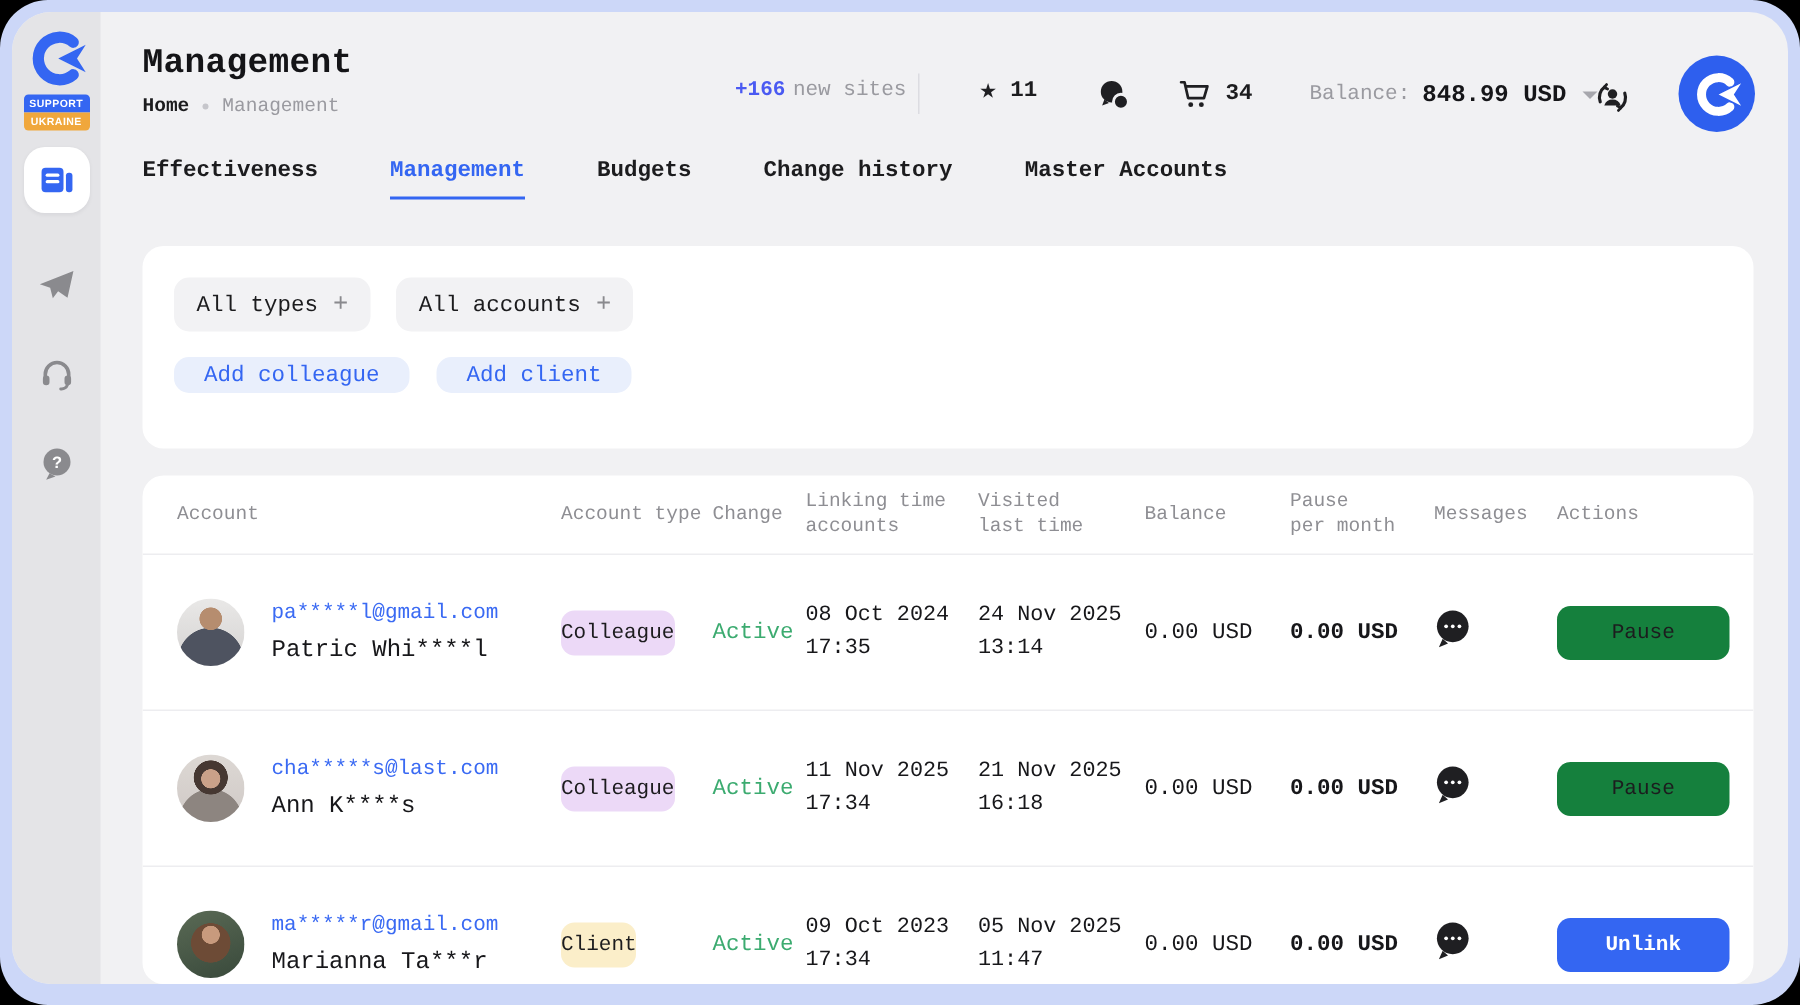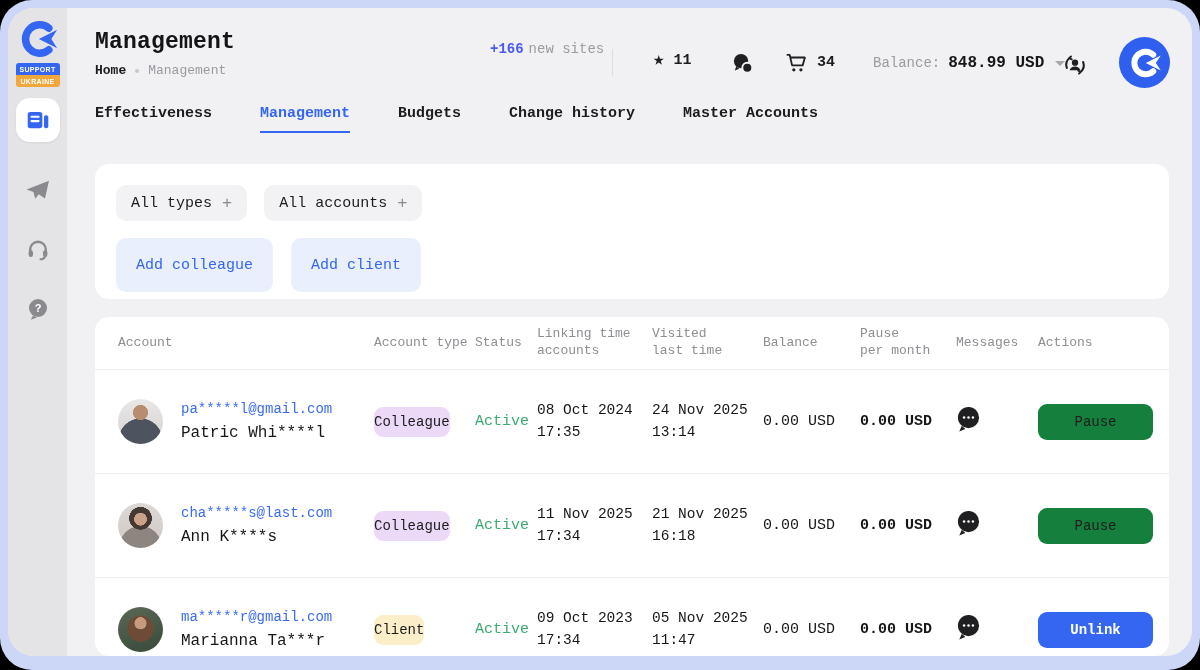--- a/index.html
+++ b/index.html
@@ -21,21 +21,21 @@
 
   
   .main{flex:1;min-width:0;display:flex;flex-direction:column;position:relative;font-family:Liberation Mono, monospace;}
   .topbar{height:90px;flex:none;position:relative;}
   .title-block{position:absolute;left:28px;top:21px;}
   .page-title{font-size:23px;font-weight:700;color:#141417;letter-spacing:.2px;}
   .breadcrumb{margin-top:8px;font-size:13px;display:flex;align-items:center;gap:9px;}
   .bc-home{color:#1c1c1e;font-weight:700;cursor:pointer;}
   .bc-dot{width:4px;height:4px;border-radius:50%;background:#c6c6cb;}
   .bc-cur{color:#9a9aa0;}
-  .new-sites{position:absolute;left:423px;top:33px;font-size:14px;cursor:pointer;}
+  .new-sites{position:absolute;left:423px;top:44px;font-size:14px;cursor:pointer;}
   .ns-count{color:#4a5af2;font-weight:600;}
   .ns-label{color:#9a9aa0;margin-left:5px;}
   .hdr-divider{position:absolute;left:545px;top:41px;width:1px;height:27px;background:#dcdce1;}
   .counter{position:absolute;display:flex;align-items:center;gap:9px;font-size:15px;font-weight:700;color:#1c1c1e;cursor:pointer;}
   .fav{left:586px;top:43px;}
   .chatc{left:664px;top:44px;}
   .cartc{left:718px;top:43px;}
   .balance{position:absolute;left:806px;top:46px;display:flex;align-items:center;gap:8px;cursor:pointer;}
   .balance-label{font-size:14px;color:#9a9aa0;}
   .balance-value{font-size:16px;font-weight:700;color:#161619;}
@@ -46,21 +46,21 @@
   .tabs{height:50px;flex:none;display:flex;gap:48px;padding-left:28px;align-items:flex-start;padding-top:7px;}
   .tab{font-size:15px;font-weight:700;color:#1c1c1e;padding-bottom:9px;border-bottom:2.5px solid transparent;cursor:pointer;}
   .tab.active{color:#3466f2;border-bottom-color:#3466f2;}
 
   .content{flex:1;min-height:0;padding:9px 23px 0 28px;display:flex;flex-direction:column;}
   .filter-card{height:135px;flex:none;background:#fff;border-radius:14px;padding:21px 21px;box-sizing:border-box;}
   .chip-row{display:flex;gap:17px;}
   .chip{height:36px;background:#f2f2f4;border-radius:10px;display:flex;align-items:center;padding:0 15px;font-size:15px;color:#1c1c1e;gap:10px;cursor:pointer;}
   .chip-plus{color:#8a8a8e;font-size:17px;font-weight:400;}
   .action-row{display:flex;gap:18px;margin-top:17px;}
-  .btn-soft{height:54px;background:#e9effc;border:none;border-radius:10px;display:flex;align-items:center;padding:0 20px;font-size:15px;color:#3466f2;font-weight:500;font-family:inherit;cursor:pointer;}
+  .btn-soft{height:24px;background:#e9effc;border:none;border-radius:10px;display:flex;align-items:center;padding:0 20px;font-size:15px;color:#3466f2;font-weight:500;font-family:inherit;cursor:pointer;}
 
   .table-card{margin-top:18px;background:#fff;border-radius:14px;flex:1;overflow:hidden;display:flex;flex-direction:column;}
   .tgrid{display:grid;grid-template-columns:256px 101px 62px 115px 111px 97px 96px 82px 1fr;align-items:center;padding:0 25px 0 23px;}
   .thead{height:52px;flex:none;border-bottom:1px solid #ededf0;color:#8e8e93;font-size:13px;}
   .th{line-height:1.3;}
   .trow{height:103px;flex:none;border-bottom:1px solid #ededf0;}
   .acct{display:flex;align-items:center;gap:18px;}
   .avatar{width:45px;height:45px;border-radius:50%;flex:none;}
   .avatar.a1{background:radial-gradient(circle at 50% 30%,#b68d6f 0 19%,transparent 20%),radial-gradient(circle at 50% 92%,#4e5360 0 46%,transparent 47%),linear-gradient(180deg,#e9e8e7,#d4d2d1);}
   .avatar.a2{background:radial-gradient(circle at 50% 36%,#caa189 0 17%,transparent 18%),radial-gradient(circle at 50% 34%,#463832 0 30%,transparent 31%),radial-gradient(circle at 50% 98%,#8d8580 0 42%,transparent 43%),linear-gradient(#ddd8d4,#cfc9c6);}
@@ -218,21 +218,21 @@
             <button class="btn-soft">Add colleague</button>
             <button class="btn-soft">Add client</button>
           </div>
         </div>
 
         <div class="table-card">
 
           <div class="tgrid thead">
             <div class="th">Account</div>
             <div class="th">Account type</div>
-            <div class="th">Status</div>
+            <div class="th">Change</div>
             <div class="th">
               <div>Linking time</div>
               <div>accounts</div>
             </div>
             <div class="th">
               <div>Visited</div>
               <div>last time</div>
             </div>
             <div class="th">Balance</div>
             <div class="th">

